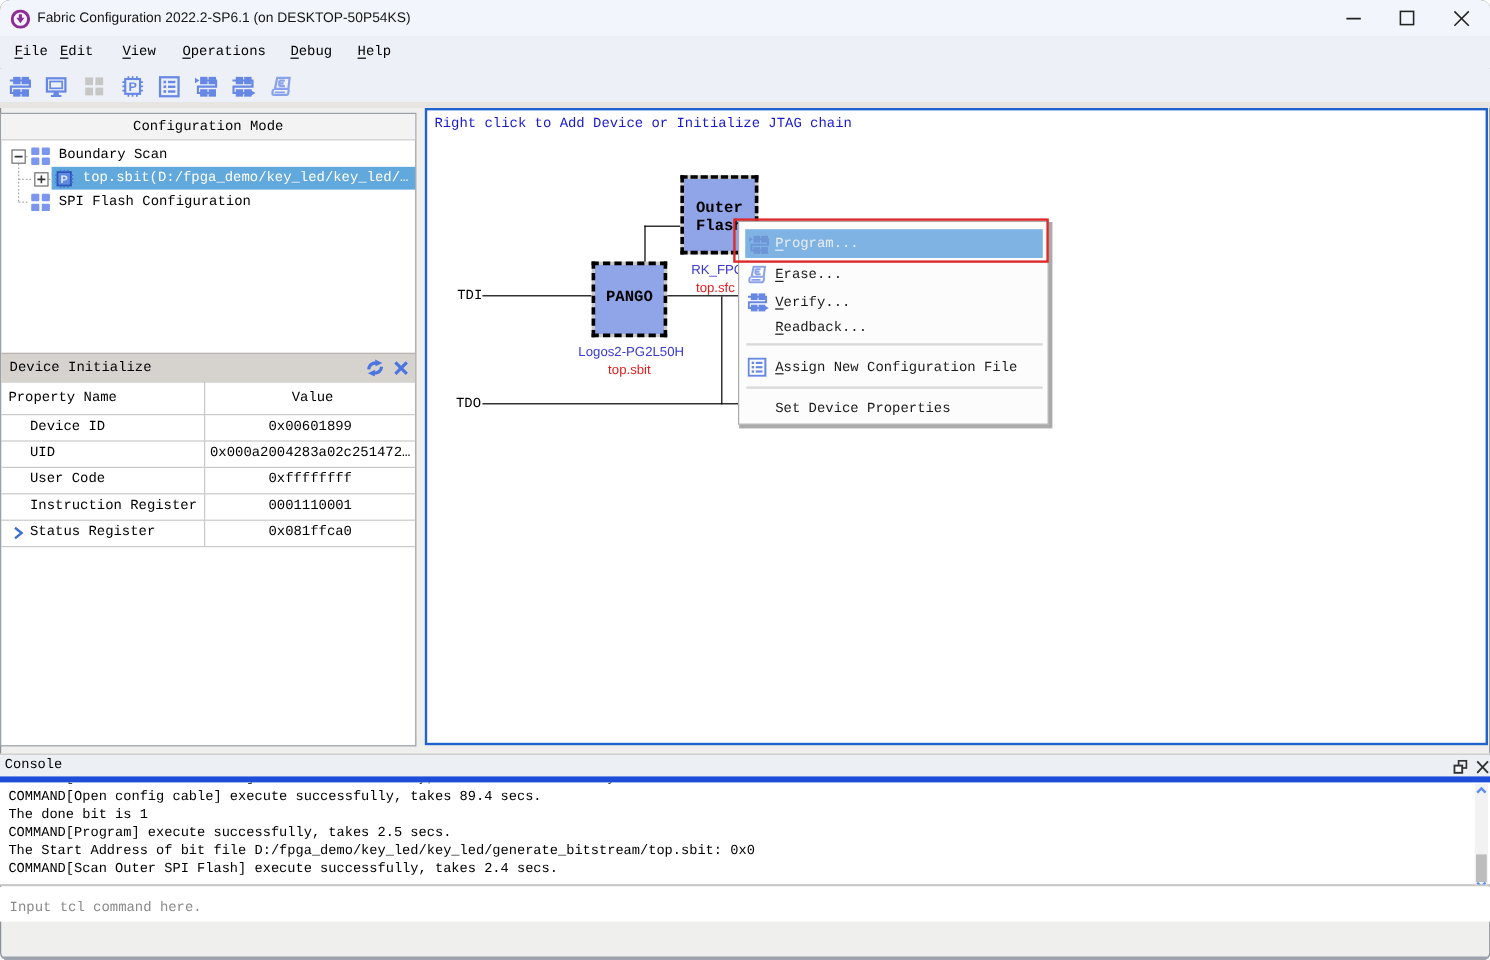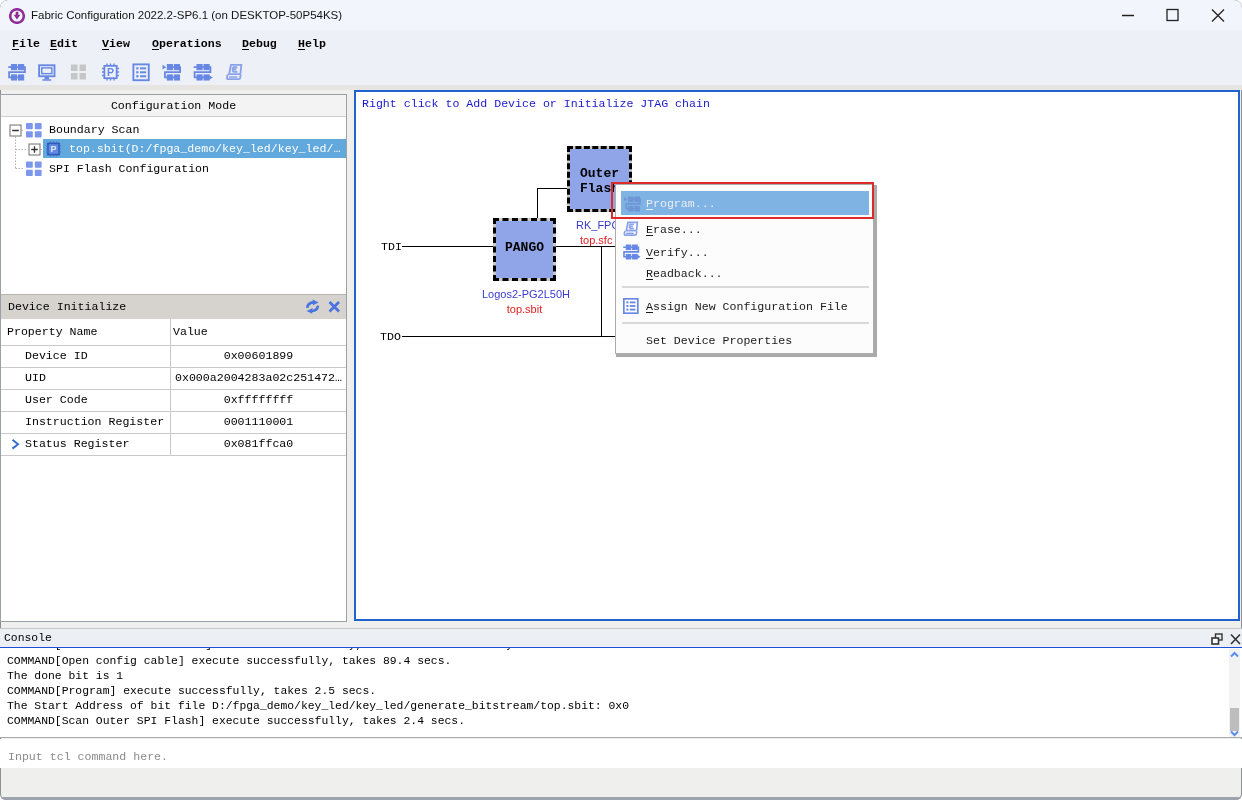--- a/index.html
+++ b/index.html
@@ -7,21 +7,21 @@
        font-family:"Liberation Mono",monospace;border-radius:8px 8px 6px 6px;overflow:hidden;
        box-shadow:inset 0 0 0 1px #8b8f96;}
   .abs{position:absolute;}
   .mono{font-family:"Liberation Mono",monospace;}
   u{text-decoration:underline;text-underline-offset:2px;}
   
   #titlebar{left:0;top:0;width:1242px;height:30px;background:#F2F5FB;border-radius:8px 8px 0 0;}
   #titletxt{left:31px;top:9px;font-family:"Liberation Sans",sans-serif;font-size:11.5px;color:#151515;}
   
   #menubar{left:0;top:30px;width:1242px;height:27px;background:#EDF1F7;}
-  .mi{position:absolute;top:37px;font-size:11.6px;color:#000;font-weight:bold;}
+  .mi{position:absolute;top:37px;font-size:11.6px;color:#000;}
   
   #toolbar{left:0;top:57px;width:1242px;height:28px;background:#EDF1F7;}
   #strip{left:0;top:85px;width:1242px;height:5px;background:#E7E5E1;}
   
   #leftpanel{left:1px;top:95px;width:345px;height:526px;background:#fff;outline:1px solid #9aa0a8;}
   #cfghdr{left:0;top:0;width:345px;height:21px;background:#F3F3F3;border-bottom:1px solid #cfcfcf;
           text-align:center;font-size:11.6px;line-height:21px;color:#000;}
   .trow{position:absolute;font-size:11.6px;color:#000;height:19px;line-height:19px;}
   #selrow{left:42px;top:44px;width:303px;height:19px;background:#61A8DC;}
   #seltext{left:26px;top:0;color:#fff;font-size:11.6px;line-height:19px;position:absolute;white-space:pre;}
@@ -41,21 +41,21 @@
   .nodelbl{position:absolute;font-size:13px;font-weight:bold;color:#000;text-align:center;line-height:15px;}
   .dlbl{position:absolute;font-family:"Liberation Sans",sans-serif;font-size:11px;text-align:center;}
   
   #ctxmenu{left:615px;top:184px;width:259px;height:170px;background:#FCFCFC;border:1px solid #ababab;
            box-sizing:border-box;box-shadow:2px 2px 0 1px rgba(100,100,100,0.55);}
   .cmi{position:absolute;left:30px;font-size:11.6px;color:#1a1a1a;white-space:pre;}
   #redrect{left:611px;top:182px;width:263px;height:37px;border:2px solid #DE2A2A;box-sizing:border-box;}
   
   #conshdr{left:0;top:628px;width:1242px;height:19px;background:#ECF0F5;border-top:1px solid #c8c8c8;
            font-size:11.4px;line-height:19px;color:#000;}
-  #consbox{left:0;top:647px;width:1242px;height:91px;background:#fff;border-top:1px solid #1d4ed8;
+  #consbox{left:0;top:647px;width:1242px;height:91px;background:#fff;border-top:5px solid #1d4ed8;
            border-bottom:1px solid #aaa;box-sizing:border-box;overflow:hidden;}
   .cline{position:absolute;left:7px;font-size:11.4px;color:#000;white-space:pre;}
   #inputline{left:0;top:739px;width:1242px;height:29px;background:#fff;font-size:11.6px;color:#8a8a8a;}
   #statusbar{left:0;top:768px;width:1242px;height:29px;background:#E9EDF3;}
   #tcltab{position:absolute;left:0;top:0;width:122px;height:29px;background:#7CA9DA;}
   #botline{left:0;top:797px;width:1242px;height:3px;background:#9CA3AD;border-radius:0 0 6px 6px;}
 </style>
 </head>
 <body>
 <div id="win">
@@ -201,21 +201,21 @@
           <path d="M7.6 0.6 L13.6 3.5 L8 6.3 Z" stroke="none"></path>
           <path d="M13 6.6 Q12.4 11.8 6.4 12" fill="none" stroke="#4A74E0" stroke-width="2.6"></path>
           <path d="M7.6 9.1 L1.6 12 L7.2 14.8 Z" stroke="none"></path>
         </g>
         <path d="M24.5 3 L34 12.5 M34 3 L24.5 12.5" stroke="#4A74E0" stroke-width="2.7" fill="none"></path>
       </svg>
     </div>
     <div class="abs" id="proptable">
       <div class="prow" style="top:0;height:27px">
           <span class="pname" style="left:6px;line-height:27px">Property Name</span>
-          <span class="pval" style="text-align:left;left:172px;line-height:27px">Value</span>
+          <span class="pval" style="text-align:center;left:172px;line-height:27px">Value</span>
           <span class="pdiv" style="height:27px"></span>
         </div>
       <div class="prow" style="top:27px">
           <span class="pname">Device ID</span>
           <span class="pval">0x00601899</span>
           <span class="pdiv" style="height:22px"></span>
         </div>
       <div class="prow" style="top:49px">
           <span class="pname">UID</span>
           <span class="pval">0x000a2004283a02c251472…</span>

